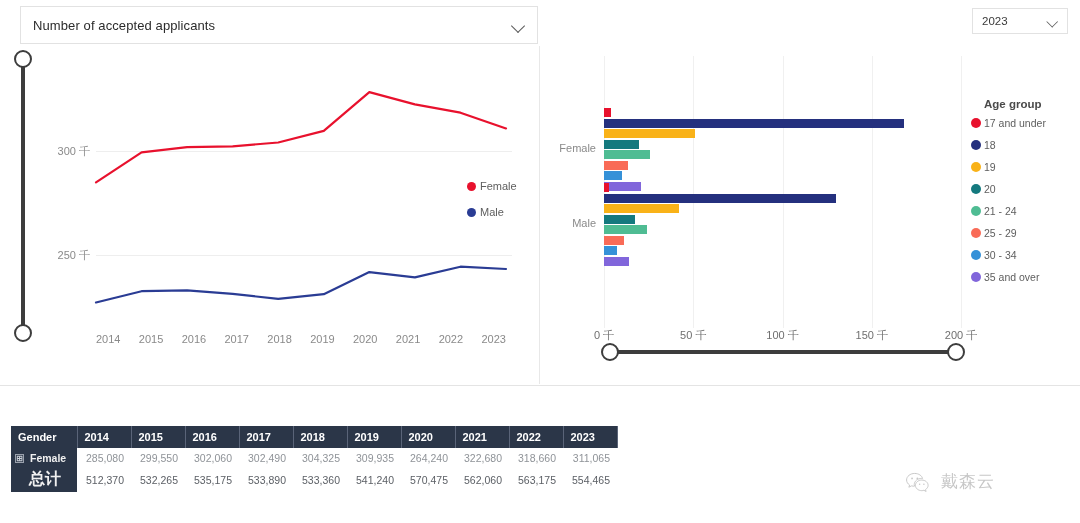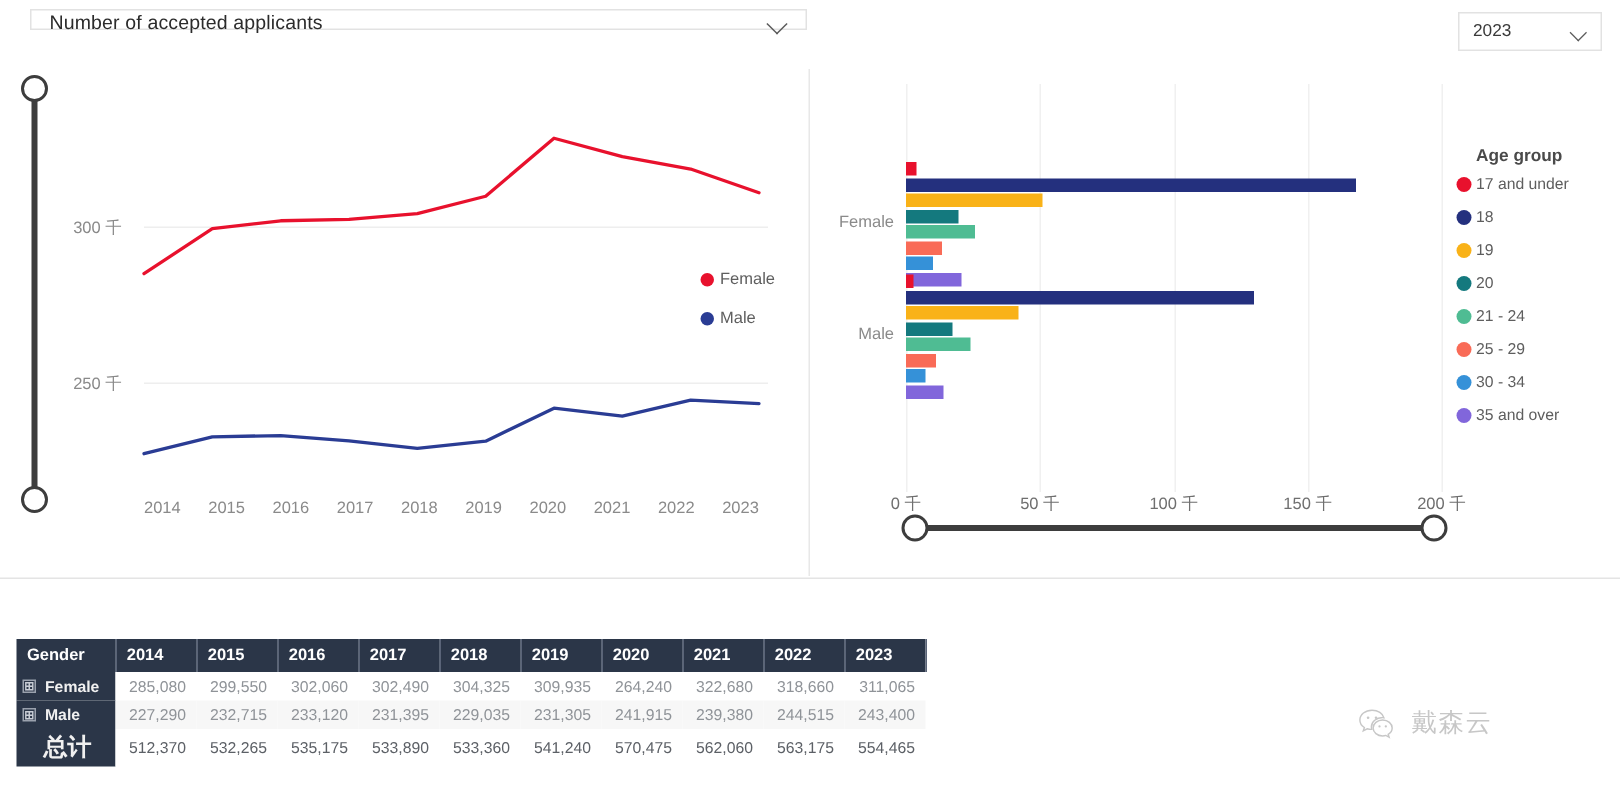--- a/index.html
+++ b/index.html
@@ -7,23 +7,23 @@
     margin: 0; padding: 0;
     width: 1080px; height: 523px;
     background: #ffffff;
     font-family: "Liberation Sans", sans-serif;
     overflow: hidden;
   }
   #app { position: relative; width: 1080px; height: 523px; background: #fff; }
 
   
   .measure-select {
-    position: absolute; left: 20px; top: 6px; width: 518px; height: 14px;
+    position: absolute; left: 20px; top: 6px; width: 518px; height: 38px;
     border: 1px solid #e2e2e2; background: #fff;
-    display: flex; padding: 0 10px 0 12px;
+    display: flex; align-items: center; padding: 0 10px 0 12px;
     font-size: 13px; color: #2b2b2b;
   }
   .measure-select .lbl { flex: 1; letter-spacing: .1px; }
   .chev { width: 16px; height: 16px; position: relative; }
   .chev::before {
     content: ""; position: absolute; left: 2px; top: 4px;
     width: 9px; height: 9px;
     border-right: 1.4px solid #5b5b5b; border-bottom: 1.4px solid #5b5b5b;
     transform: rotate(45deg);
   }
@@ -56,21 +56,21 @@
     position: absolute; left: 1px; width: 18px; height: 18px;
     border-radius: 50%; background: #fff; border: 2.2px solid #3d3d3d;
   }
   .vslider .knob.top { top: 0px; }
   .vslider .knob.bot { bottom: 0px; }
 
   
   .linechart { position: absolute; left: 40px; top: 50px; width: 480px; height: 300px; }
   .ln-gridlabel {
     position: absolute; font-size: 11px; color: #8a8a8a;
-    text-align: center; width: 50px;
+    text-align: right; width: 50px;
   }
   .ln-gridline { position: absolute; left: 56px; height: 1px; background: #eeeeee; }
   .ln-xlabels {
     position: absolute; left: 56px; top: 283px; width: 410px;
     display: flex; justify-content: space-between;
   }
   .ln-xlabels span { font-size: 11px; color: #8a8a8a; }
   .ln-legend { position: absolute; left: 427px; top: 130px; }
   .lg-row { display: flex; align-items: center; margin-bottom: 14px; }
   .lg-dot { width: 9px; height: 9px; border-radius: 50%; margin-right: 4px; }
@@ -304,33 +304,20 @@
           <td class="val">299,550</td>
           <td class="val">302,060</td>
           <td class="val">302,490</td>
           <td class="val">304,325</td>
           <td class="val">309,935</td>
           <td class="val">264,240</td>
           <td class="val">322,680</td>
           <td class="val">318,660</td>
           <td class="val">311,065</td>
         </tr>
-        <tr class="alt">
-          <td class="rowhdr"><span class="expander">⊞</span><span>Male</span></td>
-          <td class="val">227,290</td>
-          <td class="val">232,715</td>
-          <td class="val">233,120</td>
-          <td class="val">231,395</td>
-          <td class="val">229,035</td>
-          <td class="val">231,305</td>
-          <td class="val">241,915</td>
-          <td class="val">239,380</td>
-          <td class="val">244,515</td>
-          <td class="val">243,400</td>
-        </tr>
         <tr class="totalrow">
           <td class="rowhdr total"><span>总计</span></td>
           <td class="val">512,370</td>
           <td class="val">532,265</td>
           <td class="val">535,175</td>
           <td class="val">533,890</td>
           <td class="val">533,360</td>
           <td class="val">541,240</td>
           <td class="val">570,475</td>
           <td class="val">562,060</td>

